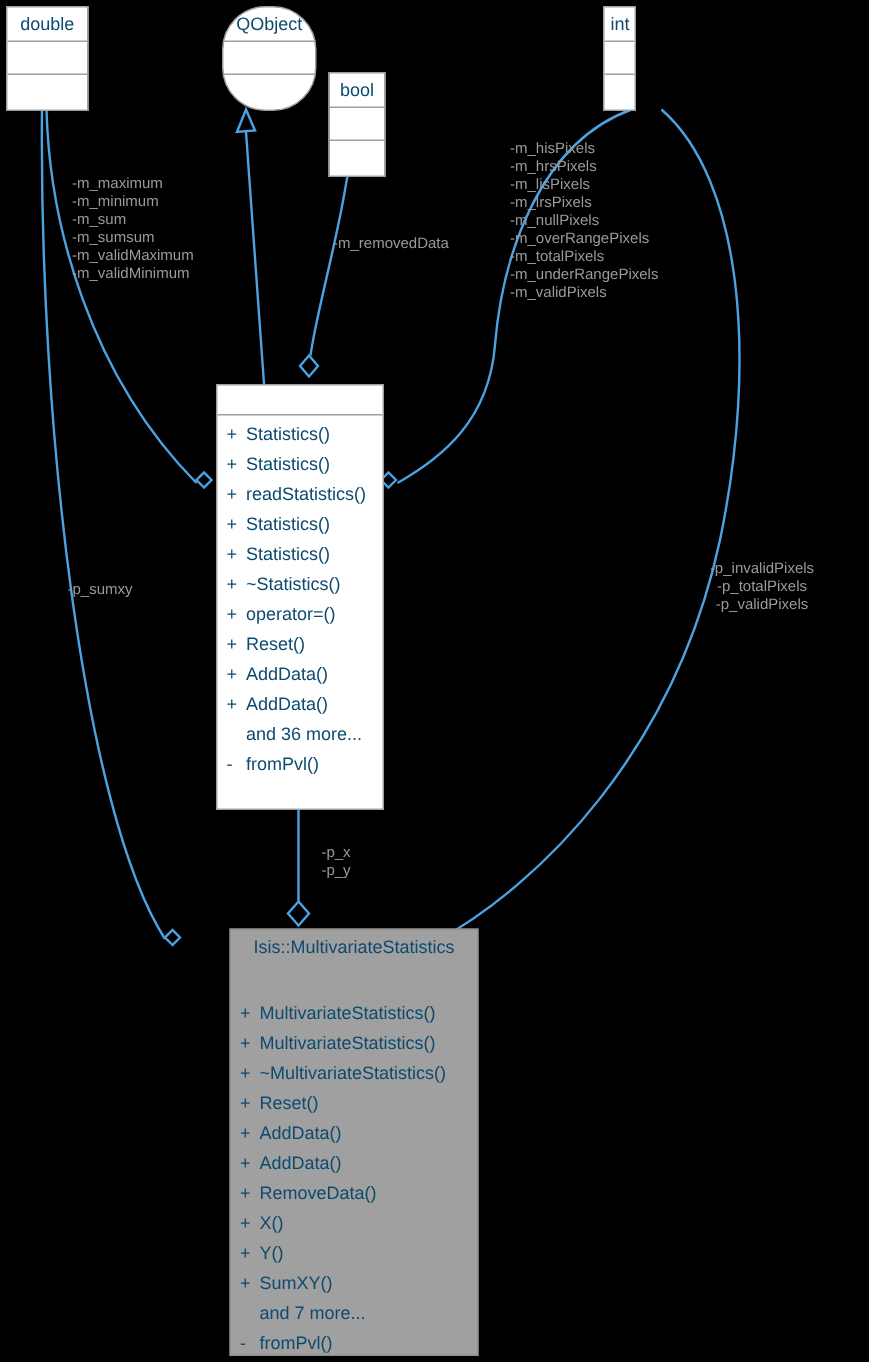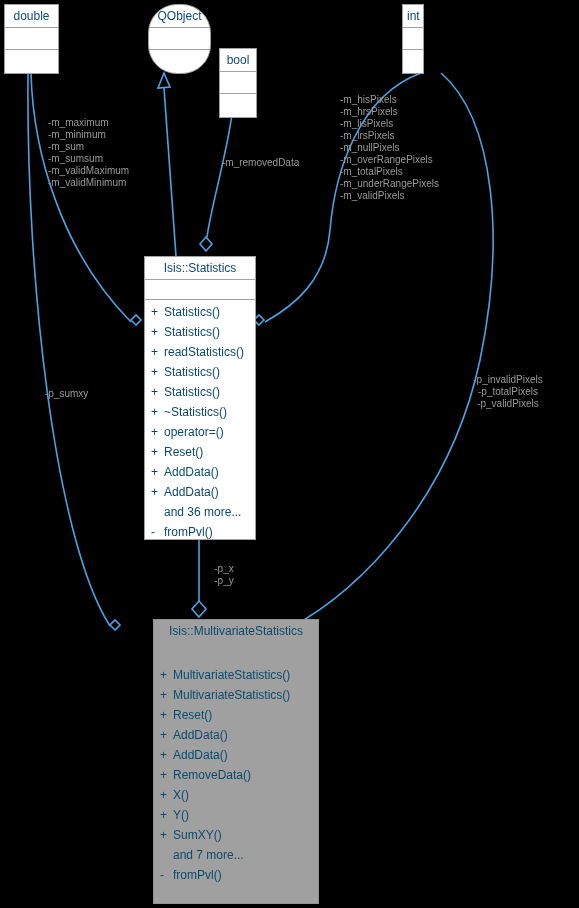--- a/index.html
+++ b/index.html
@@ -170,21 +170,20 @@
     <div class="uml-ops"></div>
   </div>
 
   <div class="umlbox small" style="left:402px; top:4px; width:22px; height:70px;">
     <div class="uml-title">int</div>
     <div class="uml-attrs"></div>
     <div class="uml-ops"></div>
   </div>
 
   <div class="umlbox" style="left:144px; top:256px; width:112px; height:284px;">
-    <div class="uml-title">Isis::Statistics</div>
     <div class="uml-attrs"></div>
     <div class="uml-ops">
         <div class="op-row"><span class="op-vis">+</span><span class="op-name">Statistics()</span></div>
         <div class="op-row"><span class="op-vis">+</span><span class="op-name">Statistics()</span></div>
         <div class="op-row"><span class="op-vis">+</span><span class="op-name">readStatistics()</span></div>
         <div class="op-row"><span class="op-vis">+</span><span class="op-name">Statistics()</span></div>
         <div class="op-row"><span class="op-vis">+</span><span class="op-name">Statistics()</span></div>
         <div class="op-row"><span class="op-vis">+</span><span class="op-name">~Statistics()</span></div>
         <div class="op-row"><span class="op-vis">+</span><span class="op-name">operator=()</span></div>
         <div class="op-row"><span class="op-vis">+</span><span class="op-name">Reset()</span></div>
@@ -194,20 +193,21 @@
         <div class="op-row"><span class="op-vis">-</span><span class="op-name">fromPvl()</span></div>
       </div>
   </div>
 
   <div class="umlbox focus" style="left:116px; top:619px; width:166px; height:285px;">
     <div class="uml-title">Isis::MultivariateStatistics</div>
     <div class="uml-attrs"></div>
     <div class="uml-ops">
         <div class="op-row"><span class="op-vis">+</span><span class="op-name">MultivariateStatistics()</span></div>
         <div class="op-row"><span class="op-vis">+</span><span class="op-name">MultivariateStatistics()</span></div>
+        <div class="op-row"><span class="op-vis">+</span><span class="op-name">~MultivariateStatistics()</span></div>
         <div class="op-row"><span class="op-vis">+</span><span class="op-name">Reset()</span></div>
         <div class="op-row"><span class="op-vis">+</span><span class="op-name">AddData()</span></div>
         <div class="op-row"><span class="op-vis">+</span><span class="op-name">AddData()</span></div>
         <div class="op-row"><span class="op-vis">+</span><span class="op-name">RemoveData()</span></div>
         <div class="op-row"><span class="op-vis">+</span><span class="op-name">X()</span></div>
         <div class="op-row"><span class="op-vis">+</span><span class="op-name">Y()</span></div>
         <div class="op-row"><span class="op-vis">+</span><span class="op-name">SumXY()</span></div>
         <div class="op-row more"><span class="op-vis"></span><span class="op-name">and 7 more...</span></div>
         <div class="op-row"><span class="op-vis">-</span><span class="op-name">fromPvl()</span></div>
       </div>

